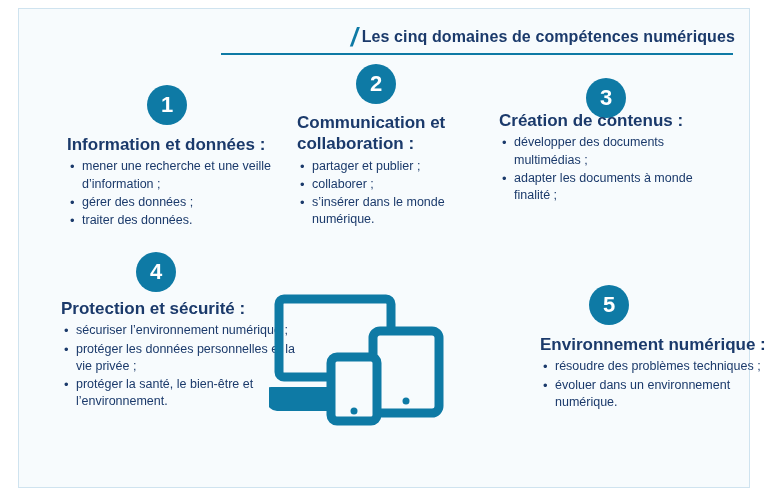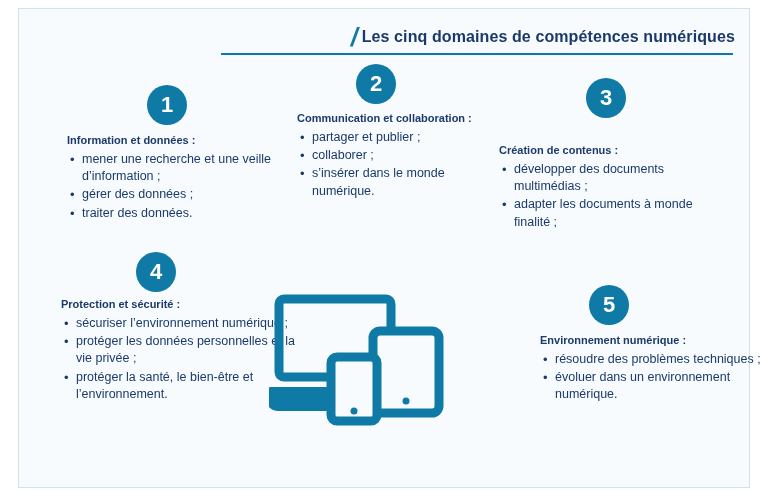--- a/index.html
+++ b/index.html
@@ -78,21 +78,21 @@
     line-height: 1;
   }
 
   
   .block {
     position: absolute;
     color: #1b3a6b;
   }
   .block h3 {
     margin: 0 0 3px 0;
-    font-size: 11px;
+    font-size: 17px;
     font-weight: bold;
     line-height: 1.25;
     color: #1b3a6b;
   }
   .block ul {
     margin: 0;
     padding-left: 15px;
     list-style: none;
   }
   .block li {
@@ -145,21 +145,21 @@
   <div class="block" style="left:278px; top:103px; width:180px;">
     <h3>Communication et collaboration :</h3>
     <ul>
       <li>partager et publier ;</li>
       <li>collaborer ;</li>
       <li>s’insérer dans le monde numérique.</li>
     </ul>
   </div>
 
   <div class="badge" style="left:567px; top:69px;">3</div>
-  <div class="block" style="left:480px; top:135px; width:225px;">
+  <div class="block" style="left:480px; top:101px; width:225px;">
     <h3>Création de contenus :</h3>
     <ul>
       <li>développer des documents multimédias ;</li>
       <li>adapter les documents à monde finalité ;</li>
     </ul>
   </div>
 
   <div class="badge" style="left:117px; top:243px;">4</div>
   <div class="block" style="left:42px; top:289px; width:245px;">
     <h3>Protection et sécurité :</h3>

